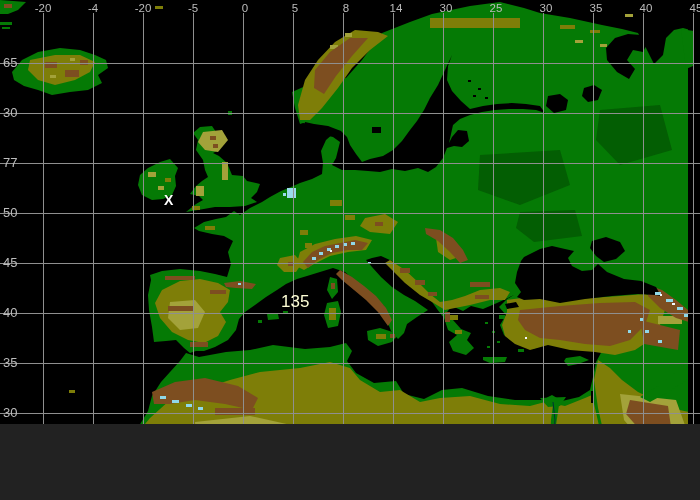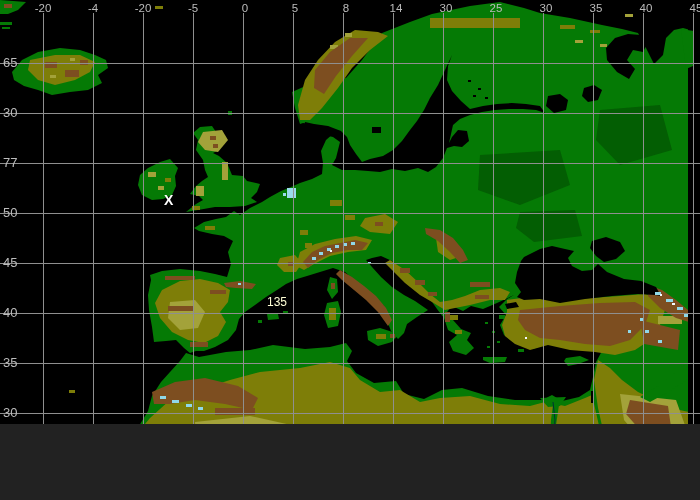--- a/index.html
+++ b/index.html
@@ -13,21 +13,21 @@
     font-size:11.5px;line-height:12px;color:#bcbcbc;white-space:pre;
   }
   .latlab{
     position:absolute;left:3px;font-size:13px;line-height:12px;color:#bcbcbc;white-space:pre;
   }
   .caption{
     position:absolute;left:136px;top:474px;font-size:11.6px;line-height:14px;
     font-weight:bold;color:#ffffd6;white-space:pre;letter-spacing:0;
   }
   .beamlab{
-    position:absolute;left:267px;top:295px;font-size:12px;line-height:14px;
+    position:absolute;left:281px;top:295px;font-size:17px;line-height:14px;
     color:#ffffd6;white-space:pre;
   }
   .xmark{
     position:absolute;left:164px;top:193px;font-size:14px;line-height:14px;
     font-weight:bold;color:#ffffff;white-space:pre;
   }
 </style>
 </head>
 <body>
 

